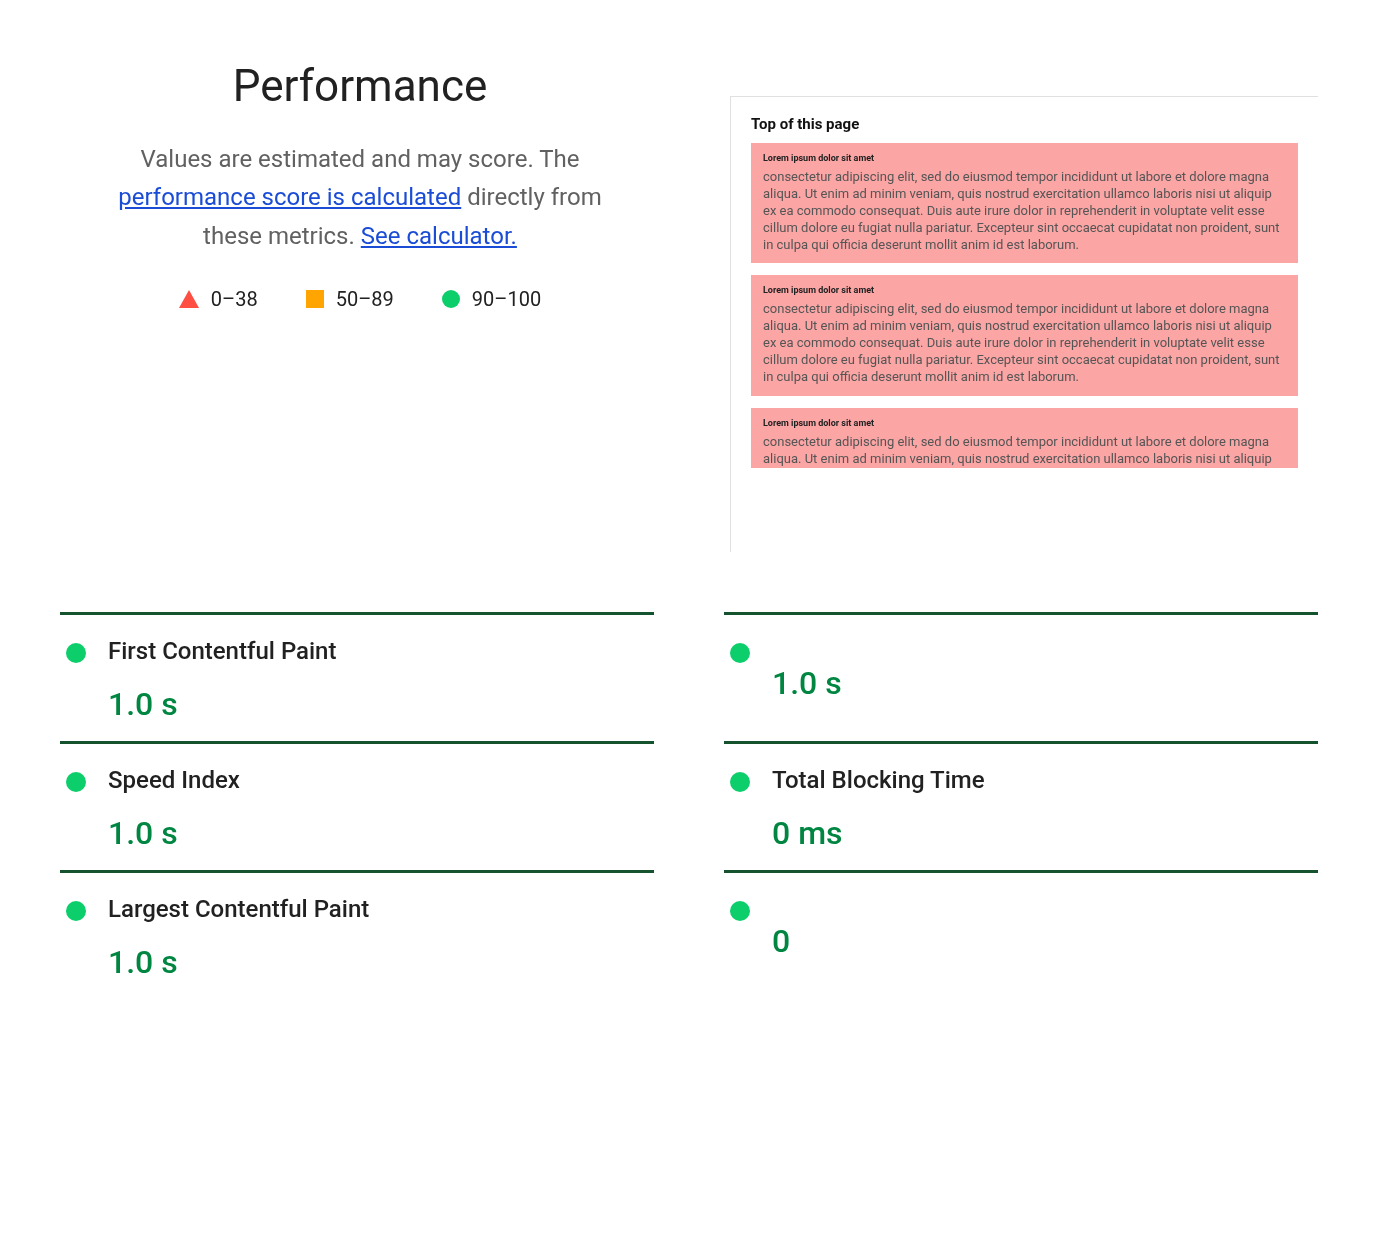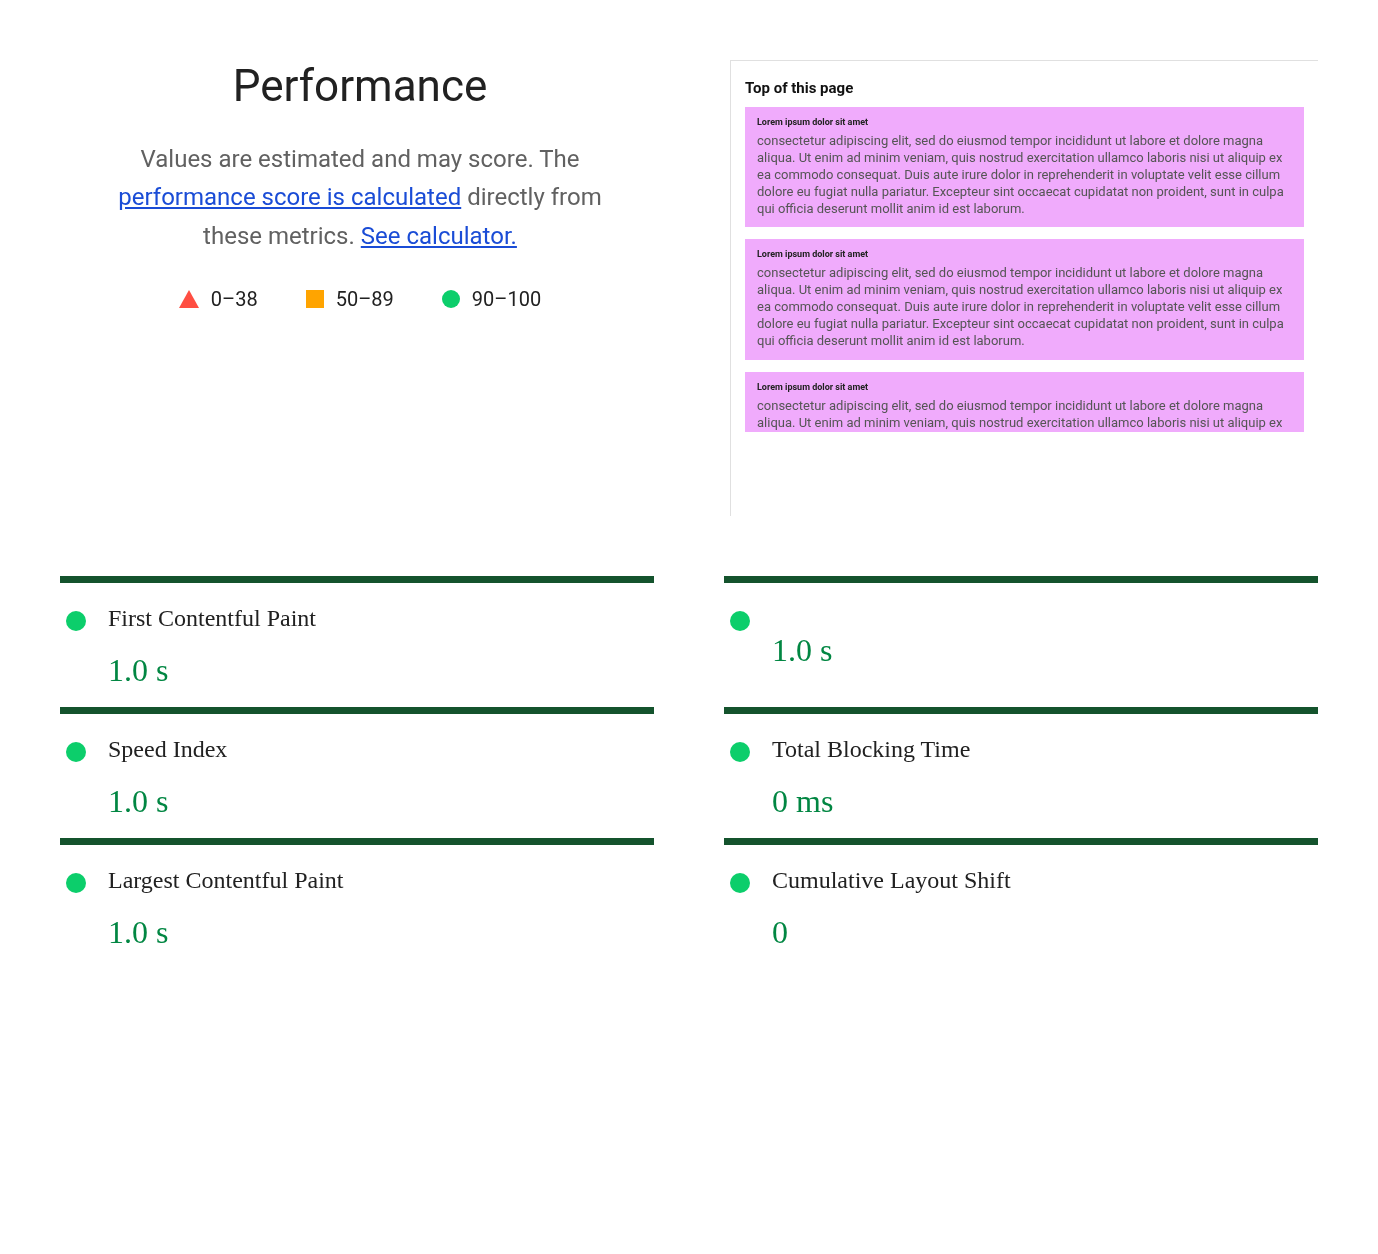--- a/index.html
+++ b/index.html
@@ -67,51 +67,51 @@
     border-bottom: 18px solid #ff4e42;
   }
   .sq { width: 18px; height: 18px; background: #ffa400; }
   .circ { width: 18px; height: 18px; border-radius: 50%; background: #0cce6b; }
 
   .thumb-wrap {
     flex: 1;
     border: 1px solid #e0e0e0;
     border-right: none;
     border-bottom: none;
-    padding: 18px 14px;
+    padding: 18px 20px;
     position: relative;
     min-height: 456px;
+    margin-top: 36px;
   }
   .thumb-title {
     font-size: 15px;
     font-weight: 700;
     color: #111;
     margin-bottom: 10px;
   }
   .ph-block {
-    background: #f0abfc;
+    background: #fca5a5;
     padding: 10px 12px;
     margin-bottom: 12px;
   }
   .ph-h { font-size: 9px; font-weight: 700; color: #222; margin-bottom: 6px; }
   .ph-p { font-size: 13px; line-height: 1.3; color: #555; }
 
   .metrics {
     display: grid;
     grid-template-columns: 1fr 1fr;
     column-gap: 70px;
   }
   .metric {
-    border-top: 7px solid #14532d;
+    border-top: 3px solid #14532d;
     padding: 22px 0 18px 0;
     display: grid;
     grid-template-columns: 48px 1fr;
     grid-template-rows: auto auto;
     align-items: center;
-    font-family: Liberation Serif, serif;
   }
   .metric .dot {
     width: 20px; height: 20px; border-radius: 50%;
     background: #0cce6b;
     align-self: start;
     margin-top: 6px;
     margin-left: 6px;
   }
   .metric-name {
     font-size: 24px;
@@ -188,16 +188,15 @@
       <span class="metric-name">Total Blocking Time</span>
       <span class="metric-value">0 ms</span>
     </div>
     <div class="metric">
       <span class="dot"></span>
       <span class="metric-name">Largest Contentful Paint</span>
       <span class="metric-value">1.0 s</span>
     </div>
     <div class="metric">
       <span class="dot"></span>
-      <span class="metric-name">Cumulative Layout Shift</span>
       <span class="metric-value">0</span>
     </div>
   </div>
 
 </body></html>

